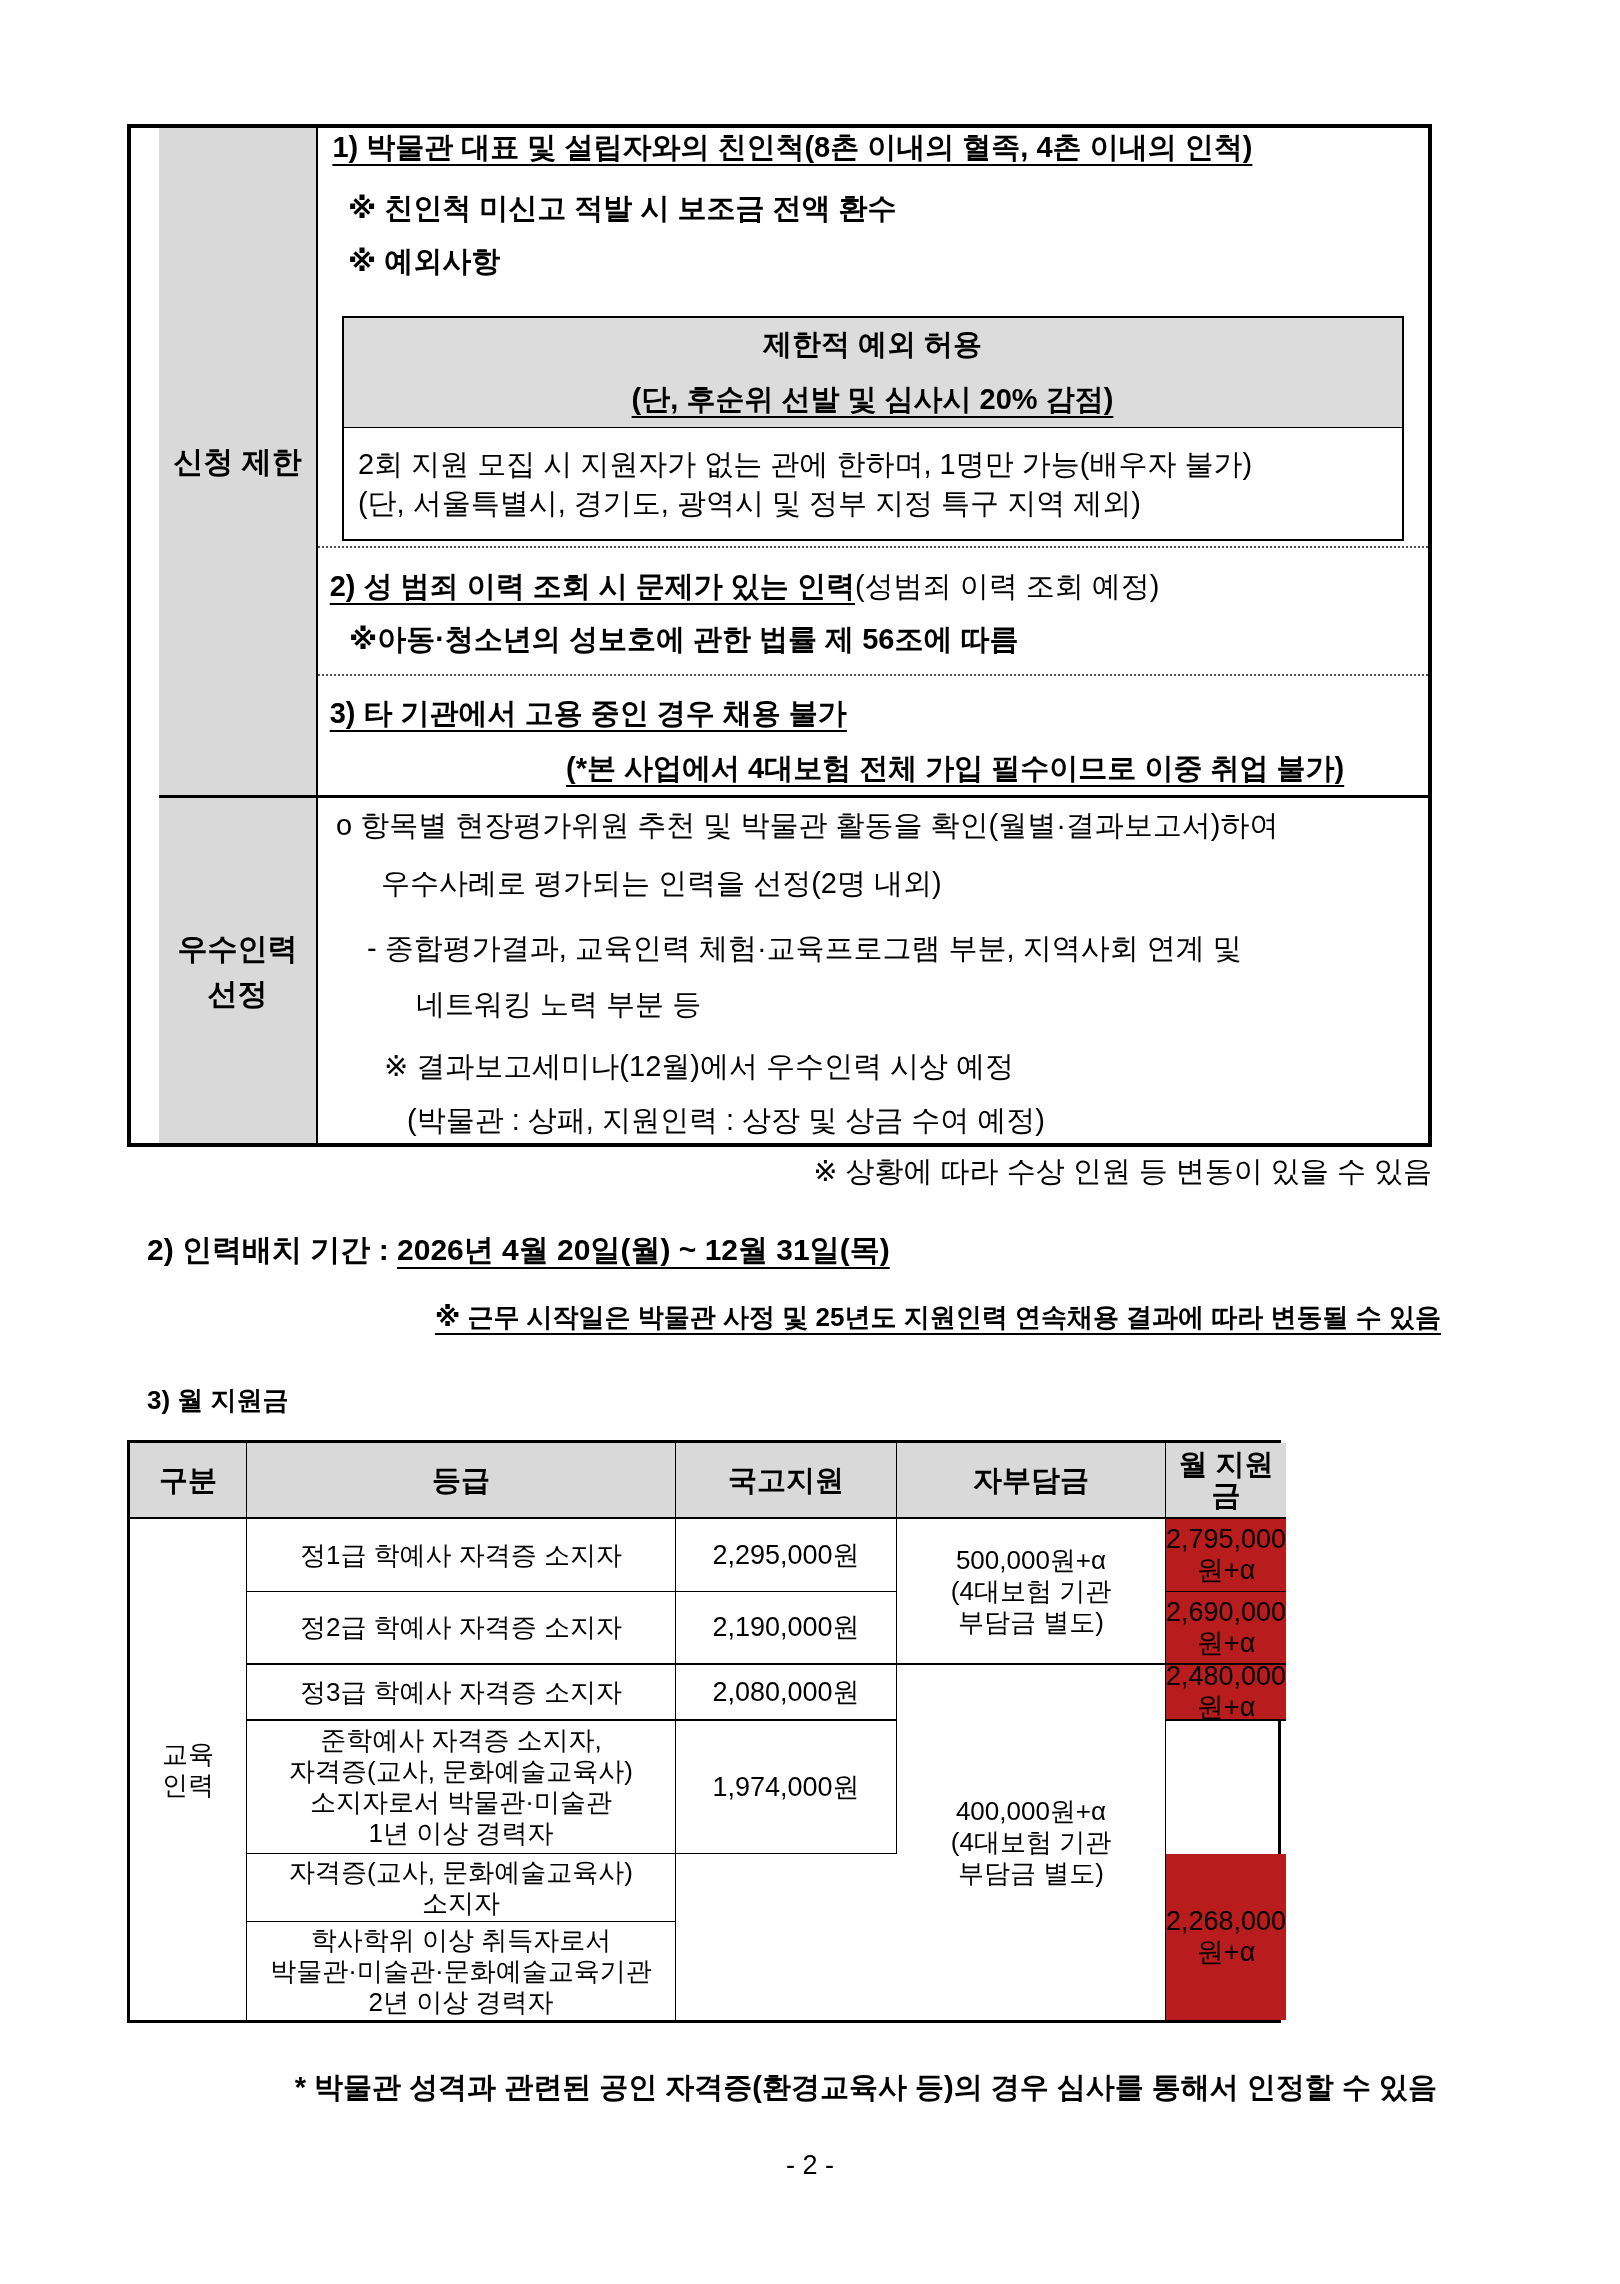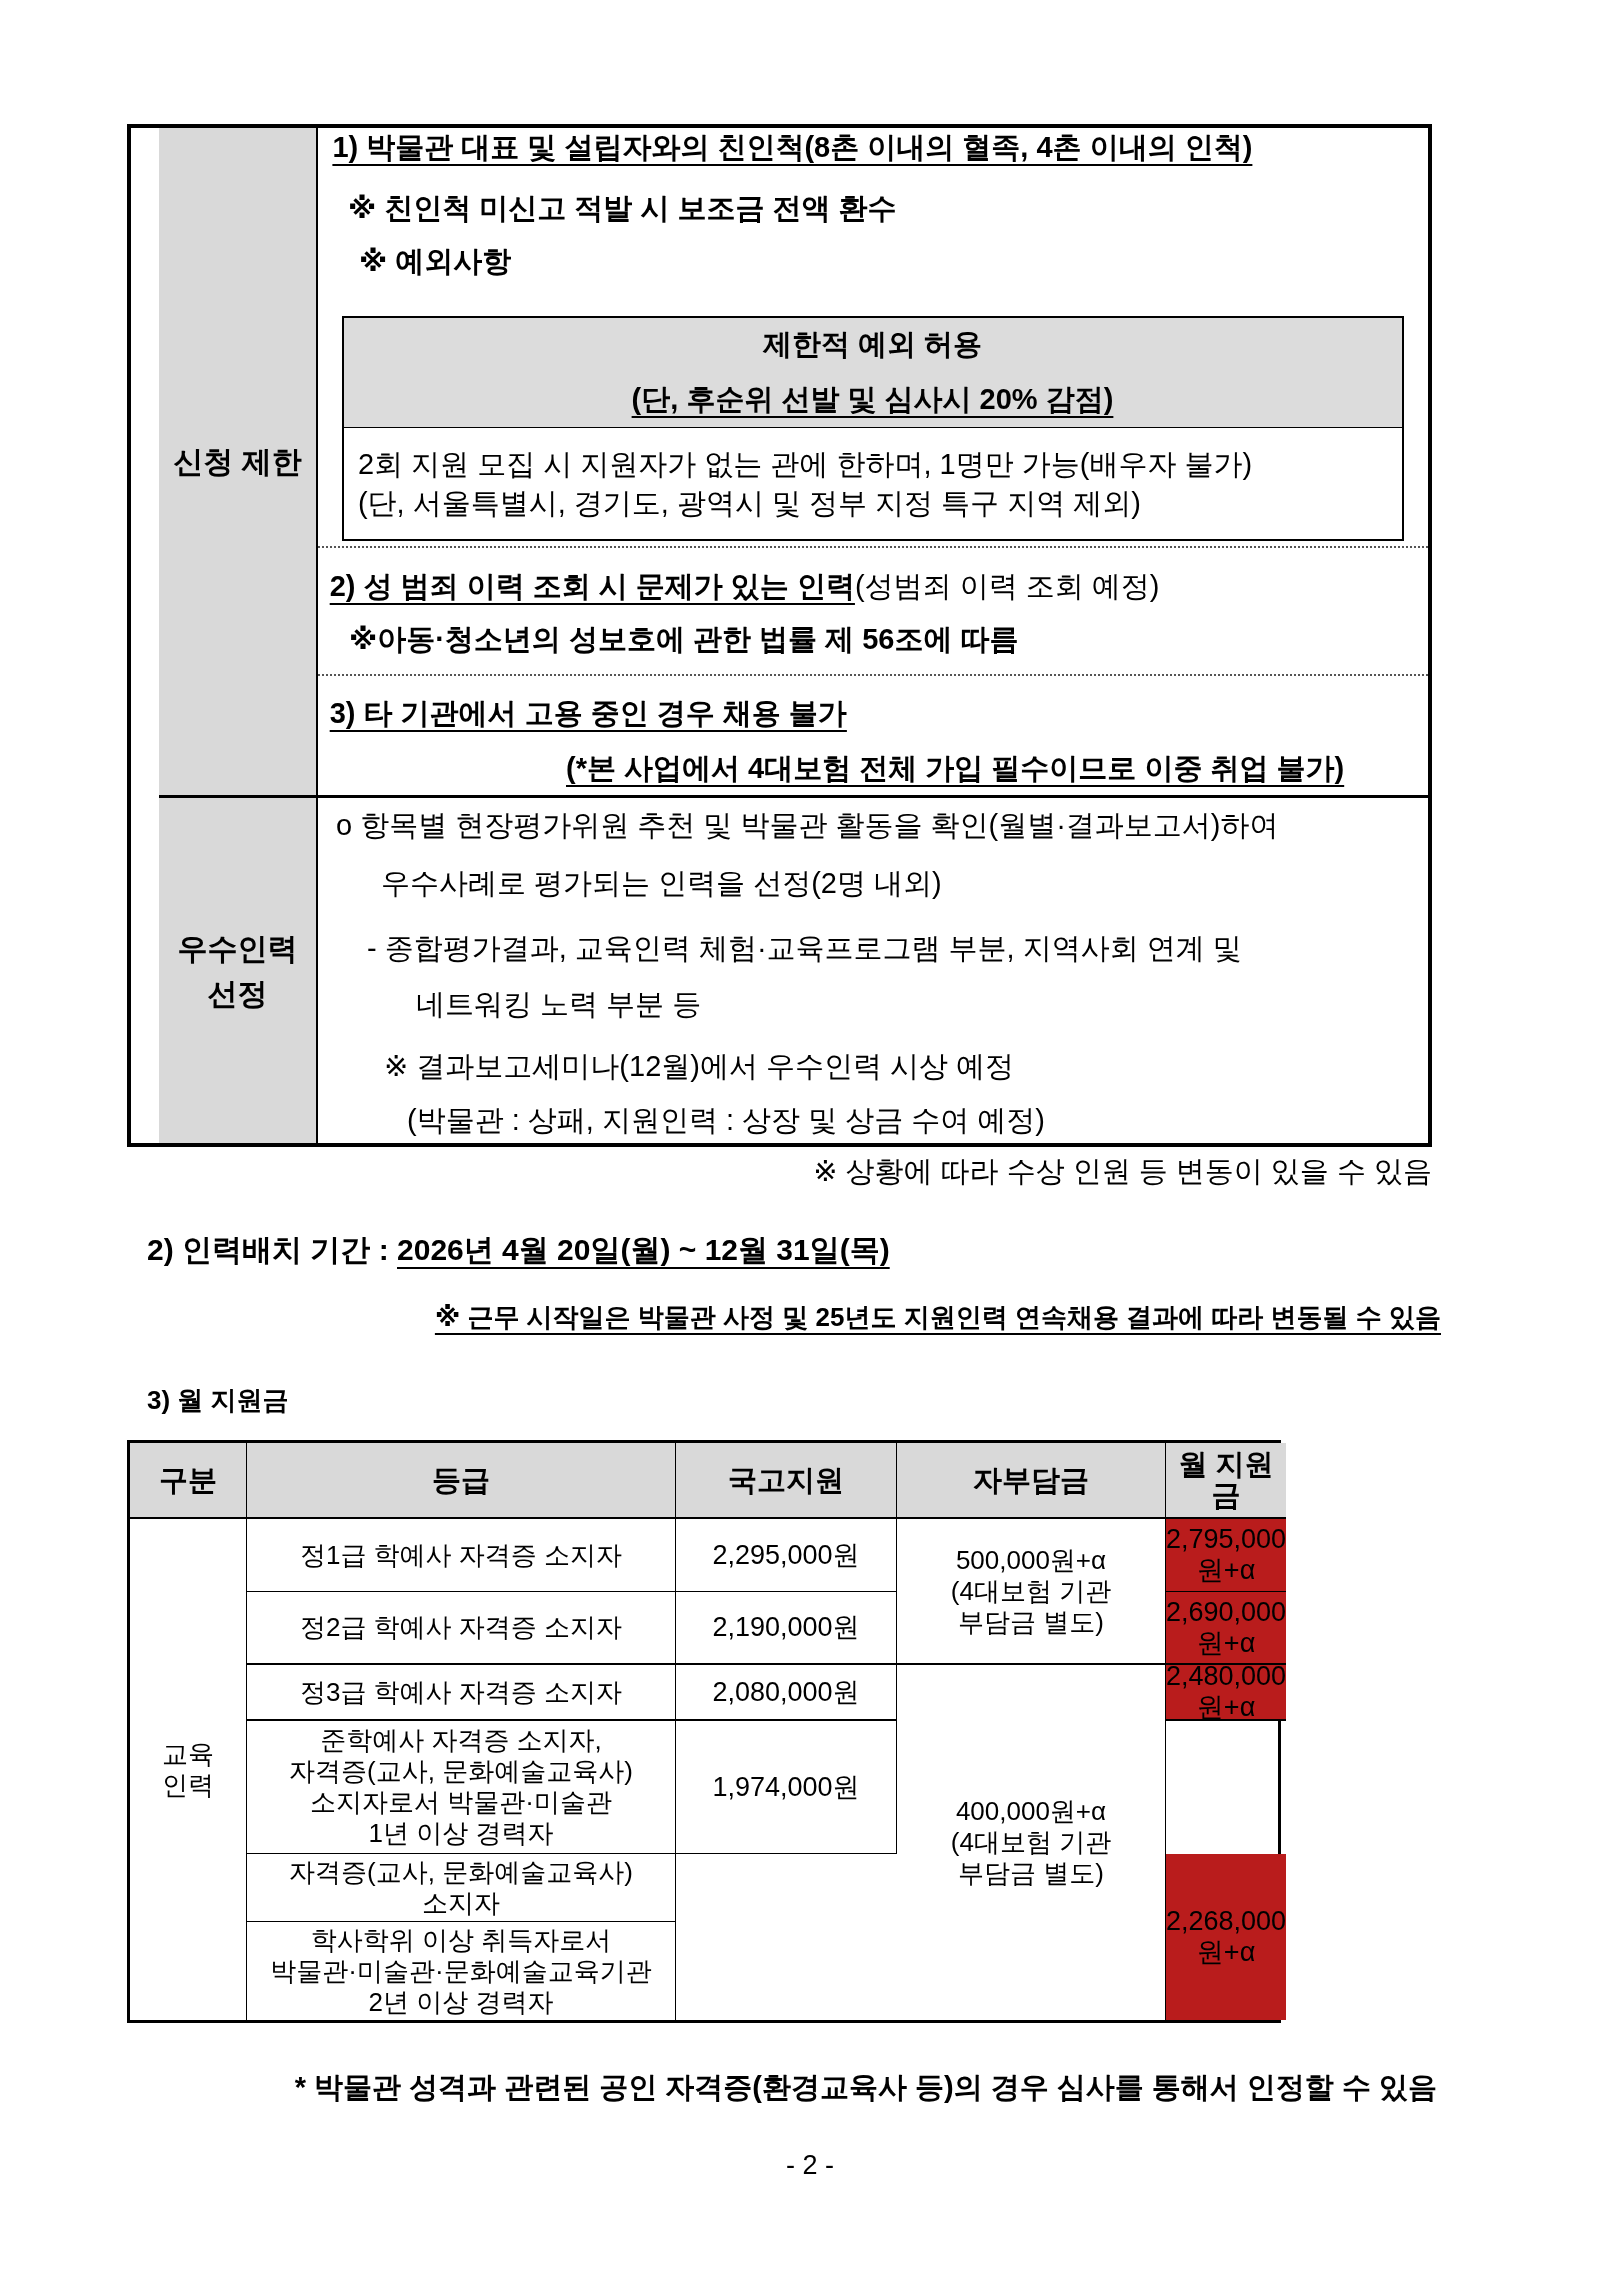--- a/index.html
+++ b/index.html
@@ -85,21 +85,21 @@
 </head>
 <body>
 
 <div class="page">
 
   <div class="t1">
     <div class="lbl r1">신청 제한</div>
     <div class="cont r1">
       <div class="line b u" style="top:2px; left:14.4px;text-align:center;">1) 박물관 대표 및 설립자와의 친인척(8촌 이내의 혈족, 4촌 이내의 인척)</div>
       <div class="line b" style="top:63px; left:30px;">※ 친인척 미신고 적발 시 보조금 전액 환수</div>
-      <div class="line b" style="top:116px; left:30px;margin-left:11px;">※ 예외사항</div>
+      <div class="line b" style="top:116px; left:30px;">※ 예외사항</div>
 
       <div class="exbox">
         <div class="exhead">
           <div>제한적 예외 허용</div>
           <div class="u">(단, 후순위 선발 및 심사시 20% 감점)</div>
         </div>
         <div class="exbody">
           <div>2회 지원 모집 시 지원자가 없는 관에 한하며, 1명만 가능(배우자 불가)</div>
           <div>(단, 서울특별시, 경기도, 광역시 및 정부 지정 특구 지역 제외)</div>
         </div>

